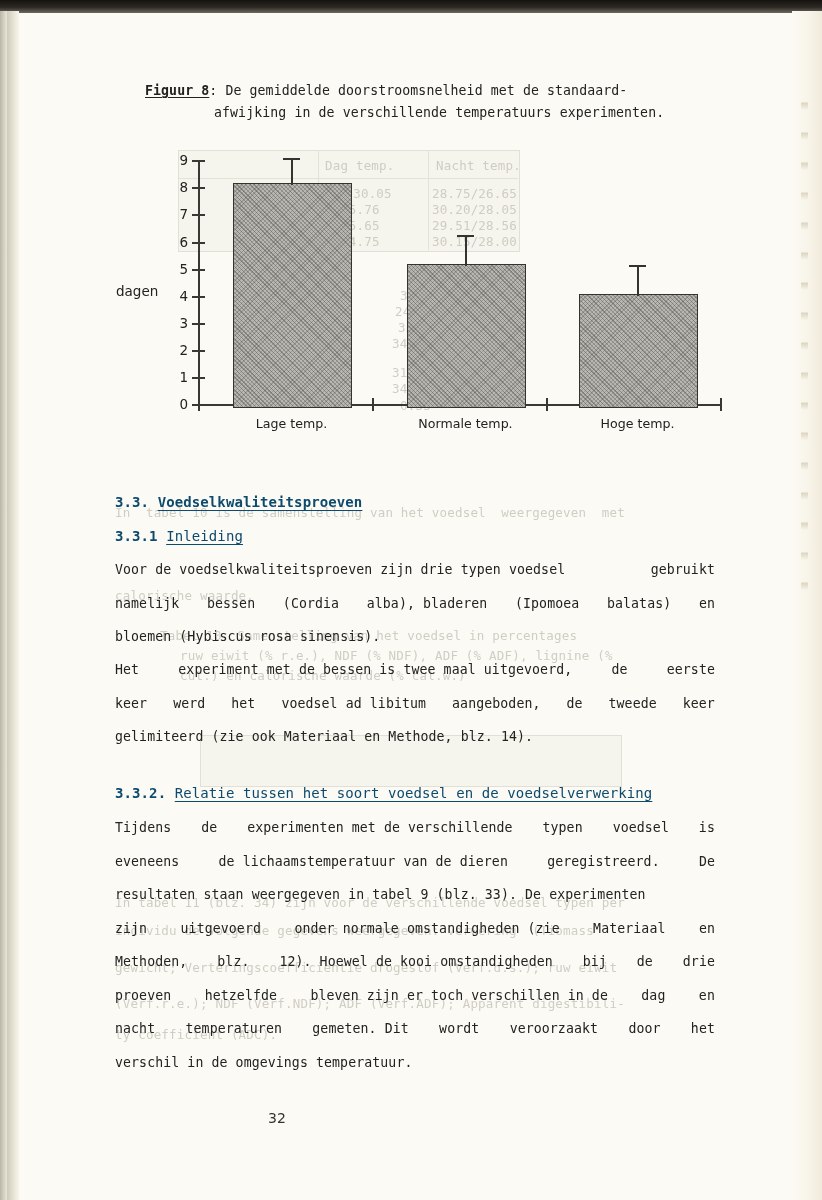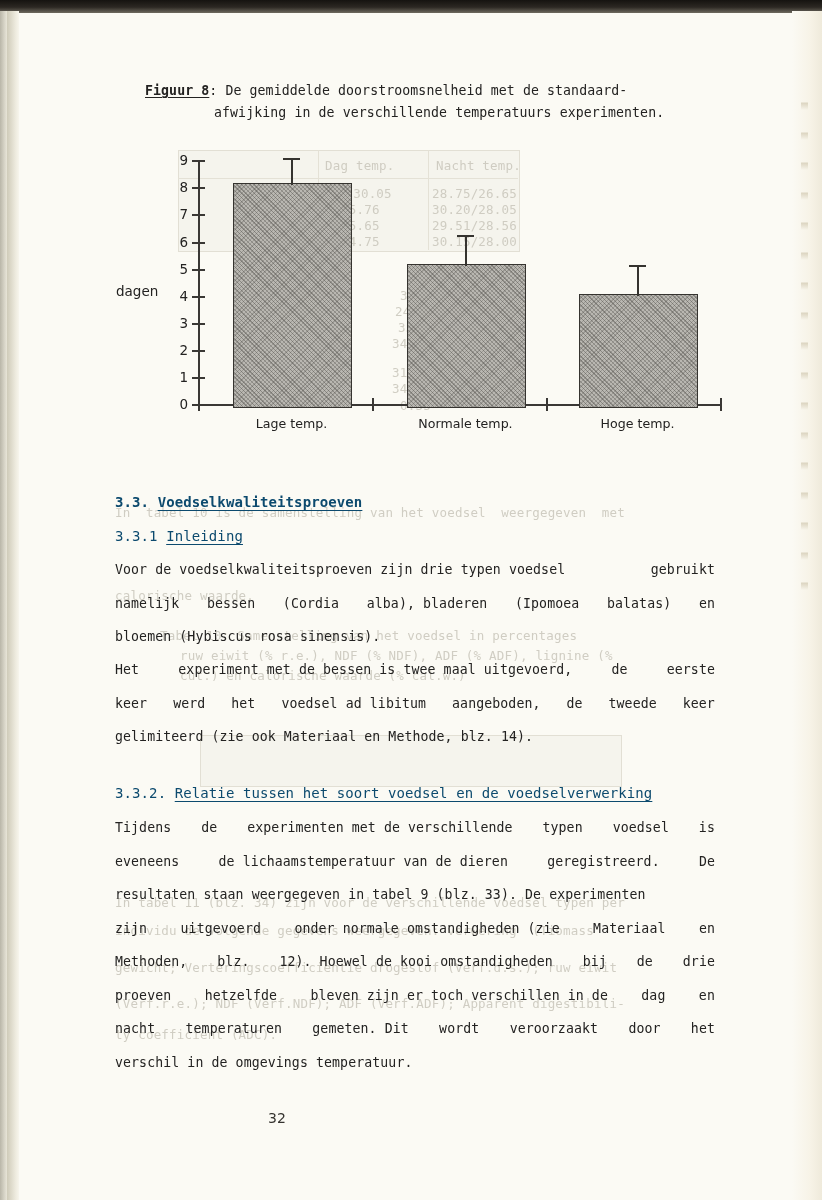--- a/index.html
+++ b/index.html
@@ -188,21 +188,21 @@
     color: #0c4a6e;
     letter-spacing: 0.1px;
     white-space: nowrap;
   }
   .h-sub .num { font-weight: bold; }
   .h-sub .ttl {
     font-weight: bold;
     text-decoration: underline;
     text-underline-offset: 3px;
   }
-  .h-sub.plain .num { font-weight: normal; }
+  .h-sub.plain .num { font-weight: bold; }
   .h-sub.plain .ttl {
     font-weight: normal;
     text-decoration: underline;
     text-underline-offset: 3px;
   }
   .para {
     position: absolute;
     left: 115px;
     width: 600px;
     font-size: 13.2px;

